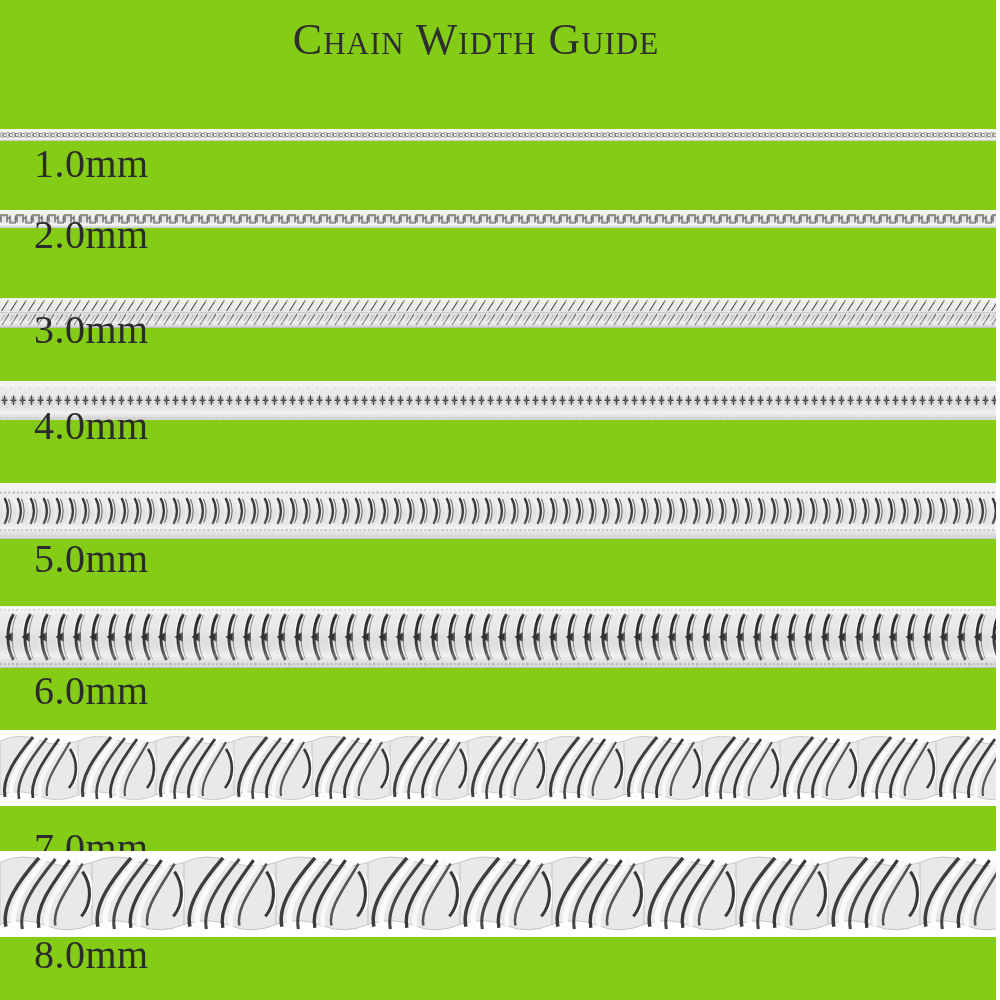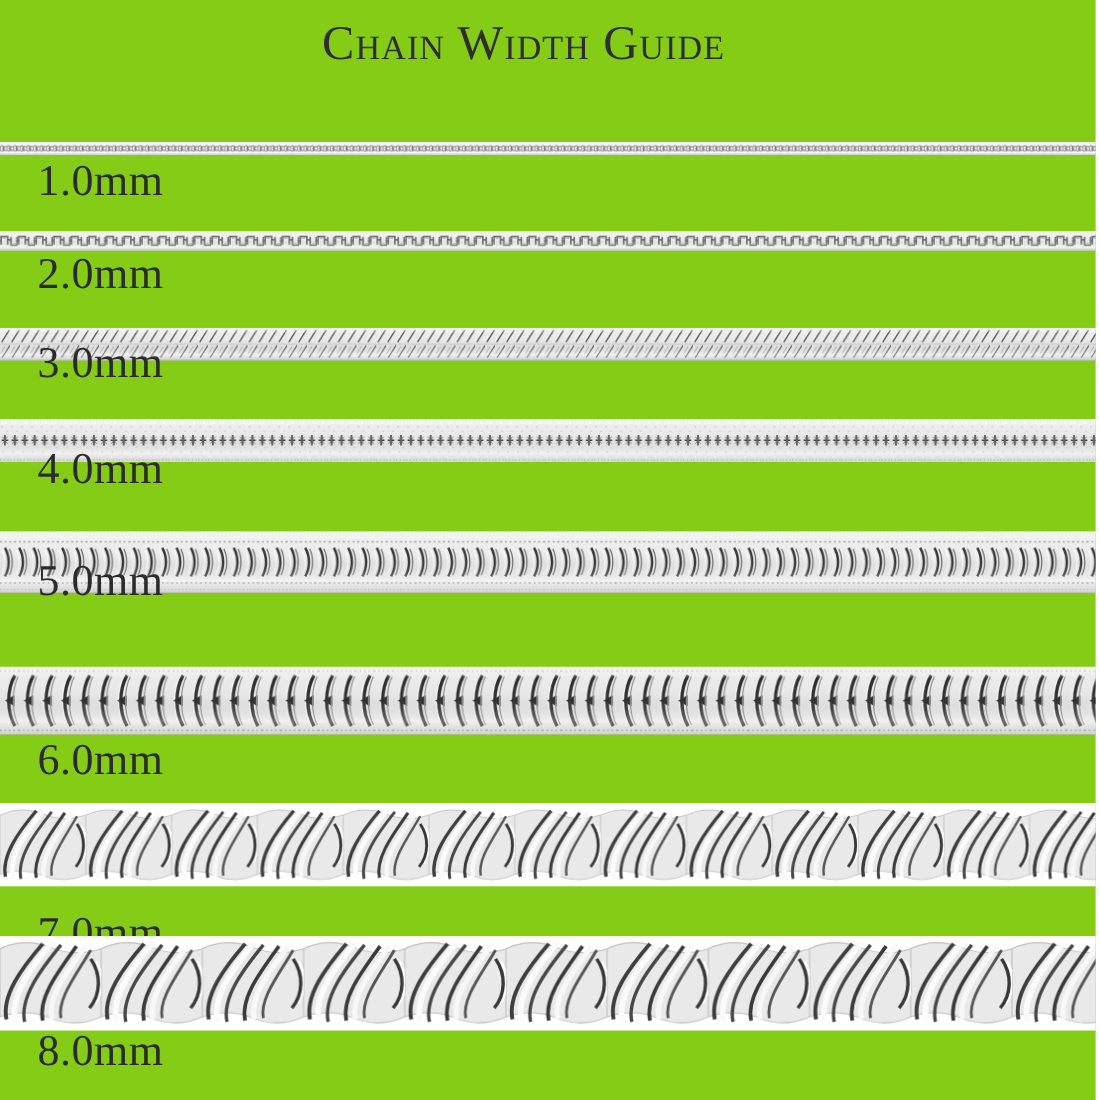--- a/index.html
+++ b/index.html
@@ -30,24 +30,24 @@
   .c6{top:606px;height:62px}
   .c7{top:730px;height:76px}
   .c8{top:851px;height:86px}
   .lbl{
     position:absolute;left:34px;
     font-size:40px;line-height:1;
     letter-spacing:.5px;
     color:#2b2b2b;
   }
   .l1{top:144px}
-  .l2{top:229px}
+  .l2{top:215px}
   .l3{top:310px}
   .l4{top:406px}
-  .l5{top:508px}
+  .l5{top:539px}
   .l6{top:671px}
   .l7{top:828px}
   .l8{top:935px}
   .defs-holder{position:absolute;width:0;height:0;overflow:hidden}
 </style>
 </head>
 <body>
 
 <div class="page">
 

